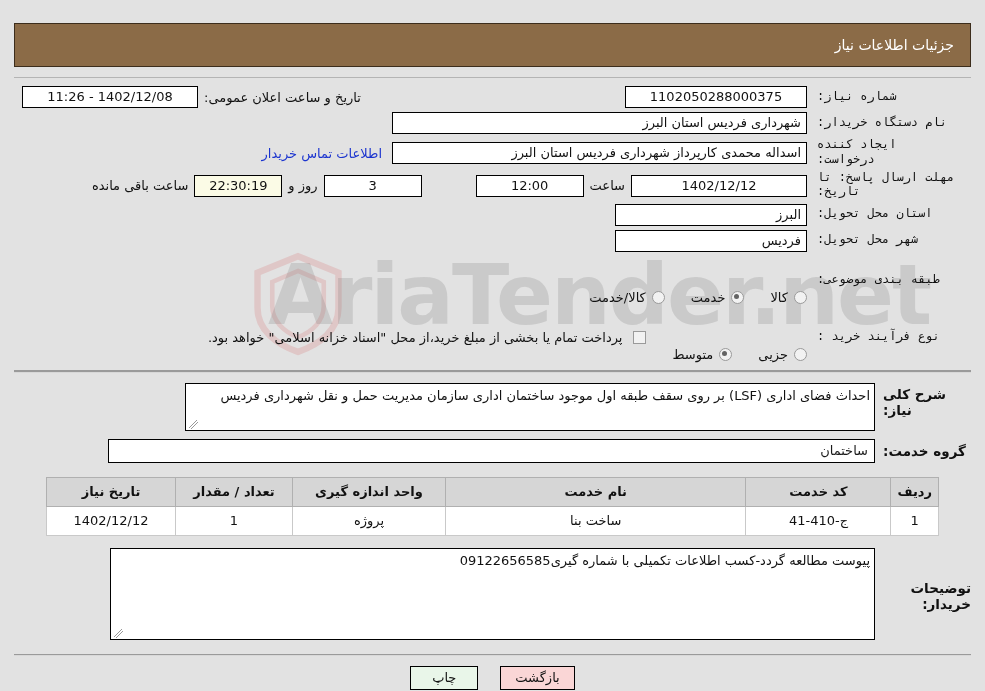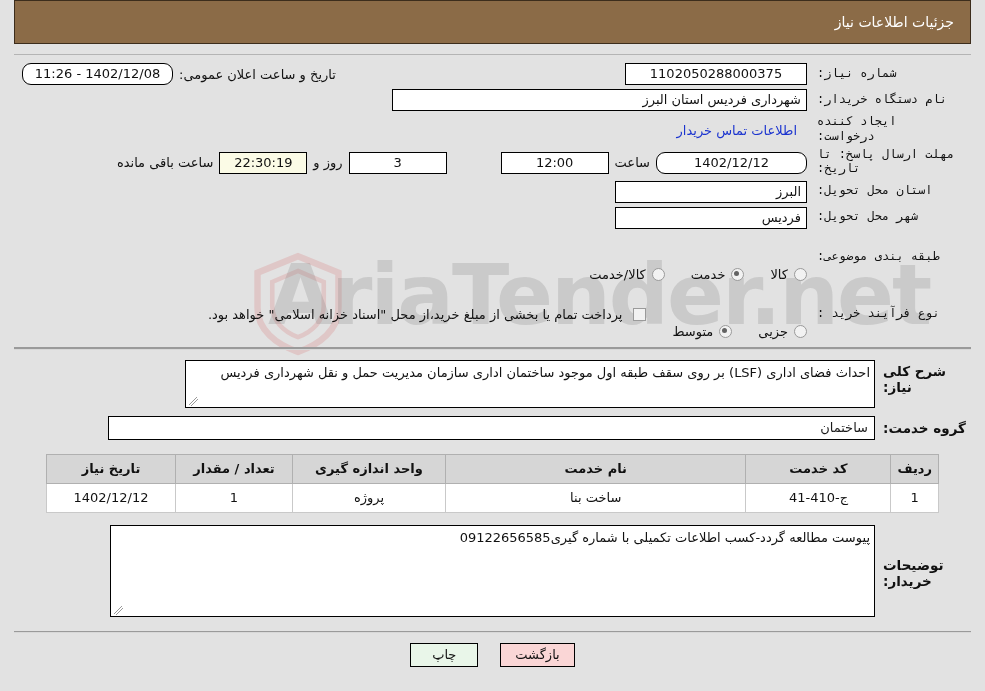--- a/index.html
+++ b/index.html
@@ -41,21 +41,21 @@
     width:92px;height:104px;
     opacity:0.30;
   }
 
   
   .page{
     position:relative;z-index:2;
     padding:0;
   }
   .titlebar{
-    margin:0 14px 0 14px;
+    margin:23px 14px 0 14px;
     height:44px;
     background:#8b6b47;
     border:1px solid #3c2d1c;
     color:#ffffff;
     display:flex;
     align-items:center;
     justify-content:flex-start;
     padding:16px 16px;
     box-sizing:border-box;
     font-size:14px;
@@ -106,21 +106,21 @@
     text-align:center;
     font-size:13px;
     color:#111;
     overflow:hidden;
     white-space:nowrap;
   }
   .fld.rt{text-align:right;}
   .w-need   {width:182px;}
   .w-org    {width:415px;}
   .w-creator{width:415px;}
-  .w-date   {width:151px;border-radius:9px;}
+  .w-date   {width:176px;}
   .w-time   {width:108px;}
   .w-days   {width:98px;}
   .w-count  {width:88px;background:#fbfbe6;}
   .w-prov   {width:192px;}
   .w-city   {width:192px;}
 
   .inline-txt{
     font-size:13px;
     color:#111;
     padding:0 6px;
@@ -304,20 +304,21 @@
       <div style="width:8px"></div>
     </div>
 
     <div class="row">
       <div class="lbl">نام دستگاه خریدار:</div>
       <div class="fld rt w-org">شهرداری فردیس استان البرز</div>
     </div>
 
     <div class="row">
       <div class="lbl">ایجاد کننده درخواست:</div>
+      <div class="fld rt w-creator">اسداله محمدی کارپرداز شهرداری فردیس استان البرز</div>
       <div class="link">اطلاعات تماس خریدار</div>
     </div>
 
     <div class="row">
       <div class="lbl two">مهلت ارسال پاسخ: تا تاریخ:</div>
       <div class="fld w-date">1402/12/12</div>
       <div class="inline-txt">ساعت</div>
       <div class="fld w-time">12:00</div>
       <div style="width:54px"></div>
       <div class="fld w-days">3</div>
@@ -406,21 +407,21 @@
           <td class="c-name">ساخت بنا</td>
           <td class="c-unit">پروژه</td>
           <td class="c-qty">1</td>
           <td class="c-date">1402/12/12</td>
         </tr>
       </tbody>
     </table>
   </div>
 
   <div class="commentwrap">
-    <div class="bold-lbl" style="padding-top:32px;">توضیحات خریدار:</div>
+    <div class="bold-lbl" style="padding-top:32px;text-align:right;">توضیحات خریدار:</div>
     <div class="textarea ta-comment">پیوست مطالعه گردد-کسب اطلاعات تکمیلی با شماره گیری09122656585<svg class="grip" viewBox="0 0 9 9">
         <path d="M0 8 L8 0 M2 9 L9 2" stroke="#777" stroke-width="1" fill="none"></path>
       </svg></div>
   </div>
 
   <div class="footsep"></div>
 
   <div class="footer">
     <div class="btn btn-back">بازگشت</div>
     <div class="btn btn-print">چاپ</div>

